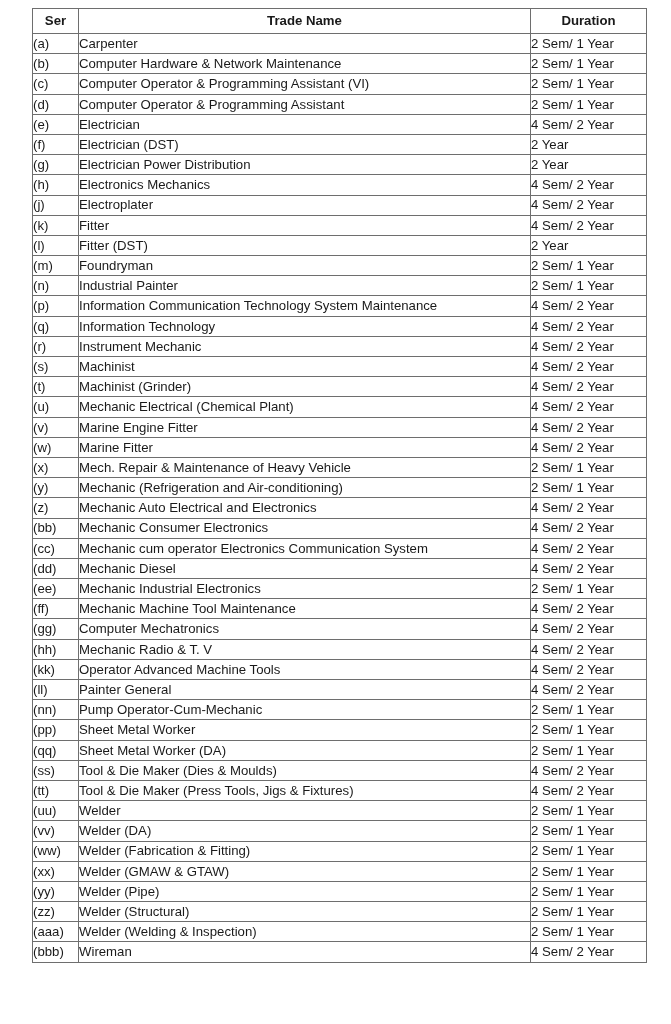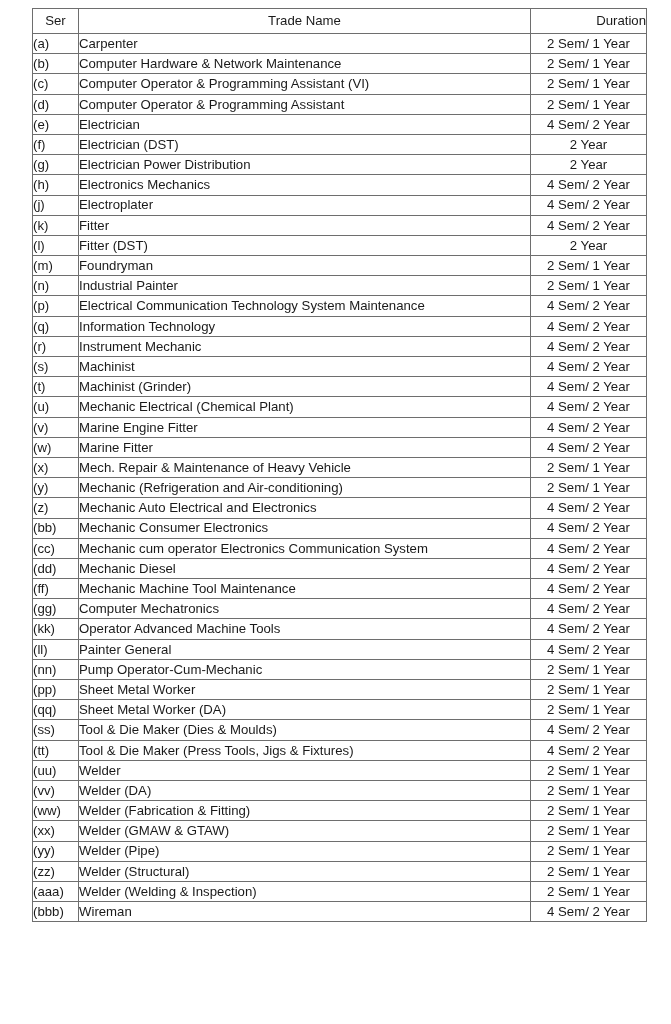--- a/index.html
+++ b/index.html
@@ -42,43 +42,42 @@
     vertical-align: middle;
     white-space: nowrap;
     overflow: hidden;
   }
 
   
   #trade-table { border: 1px solid #4a4a4a; }
 
   thead th {
     height: 24px;
-    font-weight: normal;
+    font-weight: bold;
     font-size: 14.5px;
     color: #000000;
     border-color: #4a4a4a;
   }
   th.hd-ser   { text-align: center; }
   th.hd-trade { text-align: center; }
-  th.hd-dur   { text-align: right; padding-left: 7px; margin-top: 28px; }
+  th.hd-dur   { text-align: center; padding-left: 7px; margin-top: 28px; }
 
   tbody tr { height: 20.2px; }
 
   td.c-ser {
     text-align: left;
     padding-left: 5px;
     font-size: 13px;
   }
   td.c-trade {
     text-align: left;
     padding-left: 6px;
     font-size: 13.4px;
   }
   td.c-dur {
-    text-align: center;
     font-size: 13.2px;
   }
 
   
   tbody tr.no-top-rule > td { border-top: none; }
   tbody tr.no-bottom-rule > td { border-bottom: none; }
 </style>
 </head>
 <body>
 
@@ -157,21 +156,21 @@
           <td class="c-trade">Foundryman</td>
           <td class="c-dur">2 Sem/ 1 Year</td>
         </tr>
         <tr>
           <td class="c-ser">(n)</td>
           <td class="c-trade">Industrial Painter</td>
           <td class="c-dur">2 Sem/ 1 Year</td>
         </tr>
         <tr>
           <td class="c-ser">(p)</td>
-          <td class="c-trade">Electrical Communication Technology System Maintenance</td>
+          <td class="c-trade">Information Communication Technology System Maintenance</td>
           <td class="c-dur">4 Sem/ 2 Year</td>
         </tr>
         <tr>
           <td class="c-ser">(q)</td>
           <td class="c-trade">Information Technology</td>
           <td class="c-dur">4 Sem/ 2 Year</td>
         </tr>
         <tr>
           <td class="c-ser">(r)</td>
           <td class="c-trade">Instrument Mechanic</td>
@@ -226,27 +225,37 @@
           <td class="c-ser">(cc)</td>
           <td class="c-trade">Mechanic cum operator Electronics Communication System</td>
           <td class="c-dur">4 Sem/ 2 Year</td>
         </tr>
         <tr>
           <td class="c-ser">(dd)</td>
           <td class="c-trade">Mechanic Diesel</td>
           <td class="c-dur">4 Sem/ 2 Year</td>
         </tr>
         <tr>
+          <td class="c-ser">(ee)</td>
+          <td class="c-trade">Mechanic Industrial Electronics</td>
+          <td class="c-dur">2 Sem/ 1 Year</td>
+        </tr>
+        <tr>
           <td class="c-ser">(ff)</td>
           <td class="c-trade">Mechanic Machine Tool Maintenance</td>
           <td class="c-dur">4 Sem/ 2 Year</td>
         </tr>
         <tr>
           <td class="c-ser">(gg)</td>
           <td class="c-trade">Computer Mechatronics</td>
+          <td class="c-dur">4 Sem/ 2 Year</td>
+        </tr>
+        <tr>
+          <td class="c-ser">(hh)</td>
+          <td class="c-trade">Mechanic Radio &amp; T. V</td>
           <td class="c-dur">4 Sem/ 2 Year</td>
         </tr>
         <tr>
           <td class="c-ser">(kk)</td>
           <td class="c-trade">Operator Advanced Machine Tools</td>
           <td class="c-dur">4 Sem/ 2 Year</td>
         </tr>
         <tr>
           <td class="c-ser">(ll)</td>
           <td class="c-trade">Painter General</td>

